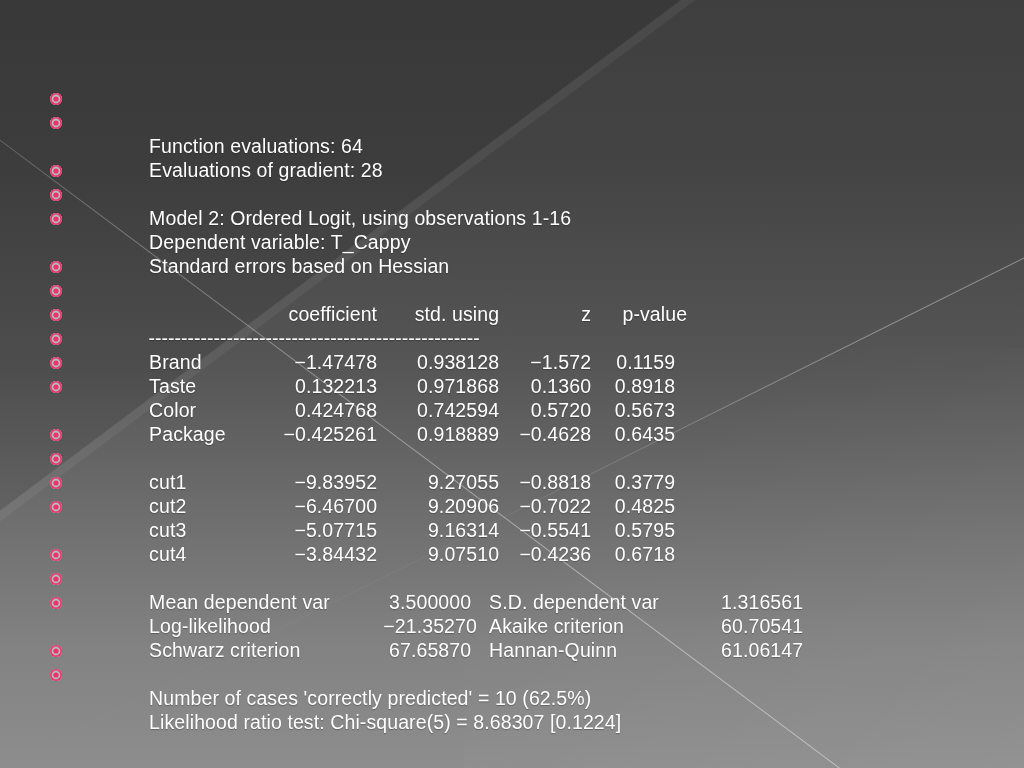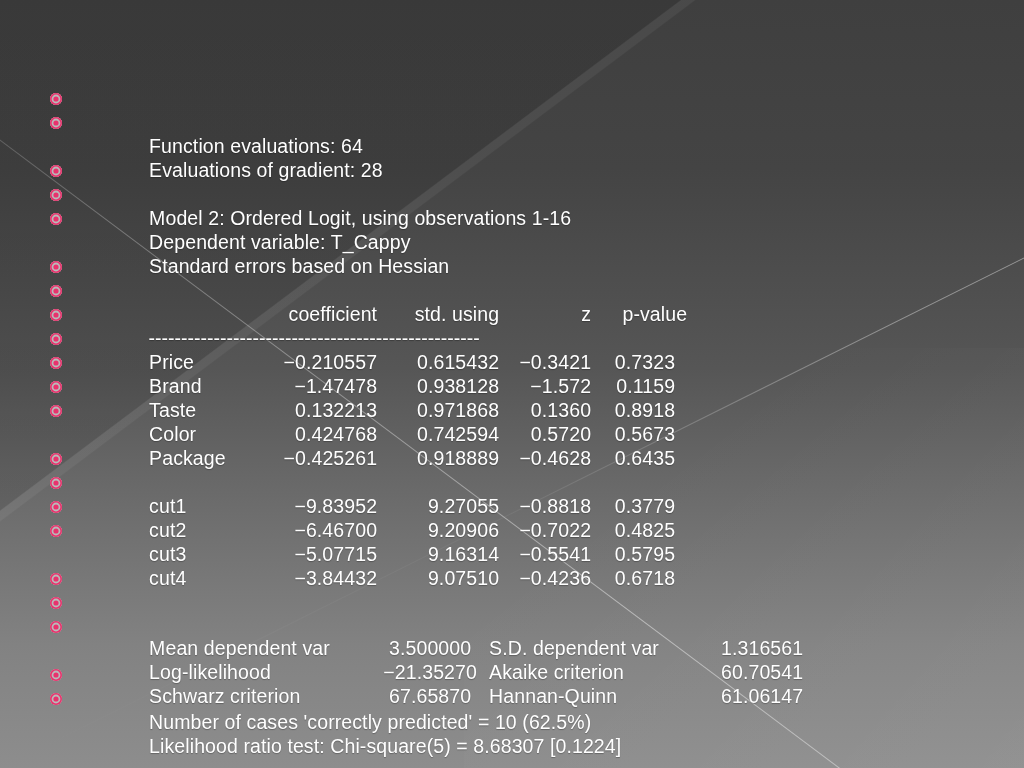--- a/index.html
+++ b/index.html
@@ -146,21 +146,21 @@
   .c-se    { display:inline-block; width: 122px; text-align: right; }
   .c-z     { display:inline-block; width: 92px;  text-align: right; }
   .c-p     { display:inline-block; width: 84px;  text-align: right; }
 
   .hdr-coef { display:inline-block; width: 228px; text-align: right; }
   .hdr-se   { display:inline-block; width: 122px; text-align: right; }
   .hdr-z    { display:inline-block; width: 92px;  text-align: right; }
   .hdr-p    { display:inline-block; width: 96px;  text-align: right; }
 
   
-  .s-lab1 { display:inline-block; width: 222px; margin-top: 22px; }
+  .s-lab1 { display:inline-block; width: 222px; }
   .s-val1 { display:inline-block; width: 118px; text-align: center; }
   .s-lab2 { display:inline-block; width: 218px; }
   .s-val2 { display:inline-block; width: 110px; text-align: center; }
 </style>
 </head>
 <body>
 
 <div id="slide">
 
   <div class="wedge-tl"></div>
@@ -201,24 +201,20 @@
       <span class="hdr-coef">coefficient</span><span class="hdr-se">std. using</span><span class="hdr-z">z</span><span class="hdr-p">p-value</span>
     </div>
 
     <div class="line tbl rule">
       <span class="bullet"></span>
       <span>---------------------------------------------------</span>
     </div>
 
     <div class="line tbl">
       <span class="bullet"></span>
-      <span class="c-name">Price</span><span class="c-coef">−0.210557</span><span class="c-se">0.615432</span><span class="c-z">−0.3421</span><span class="c-p">0.7323</span>
-    </div>
-    <div class="line tbl">
-      <span class="bullet"></span>
       <span class="c-name">Brand</span><span class="c-coef">−1.47478</span><span class="c-se">0.938128</span><span class="c-z">−1.572</span><span class="c-p">0.1159</span>
     </div>
     <div class="line tbl">
       <span class="bullet"></span>
       <span class="c-name">Taste</span><span class="c-coef">0.132213</span><span class="c-se">0.971868</span><span class="c-z">0.1360</span><span class="c-p">0.8918</span>
     </div>
     <div class="line tbl">
       <span class="bullet"></span>
       <span class="c-name">Color</span><span class="c-coef">0.424768</span><span class="c-se">0.742594</span><span class="c-z">0.5720</span><span class="c-p">0.5673</span>
     </div>

